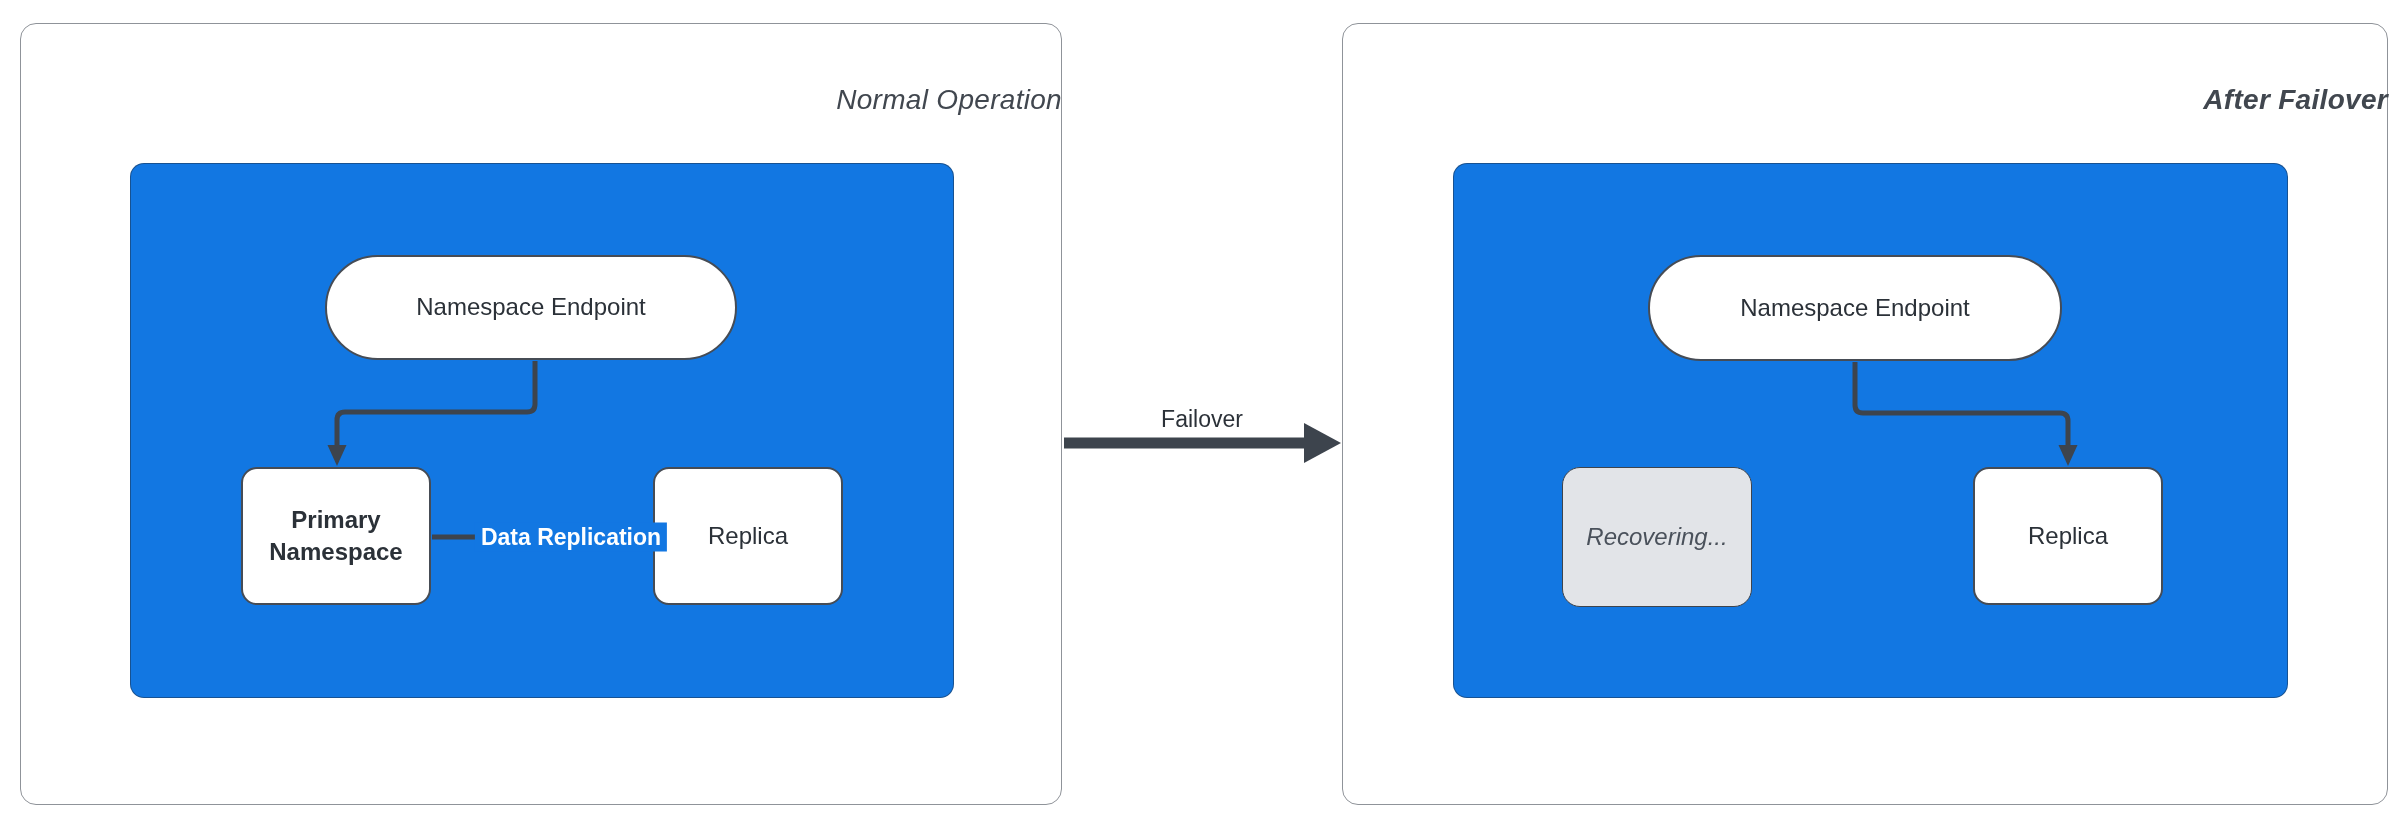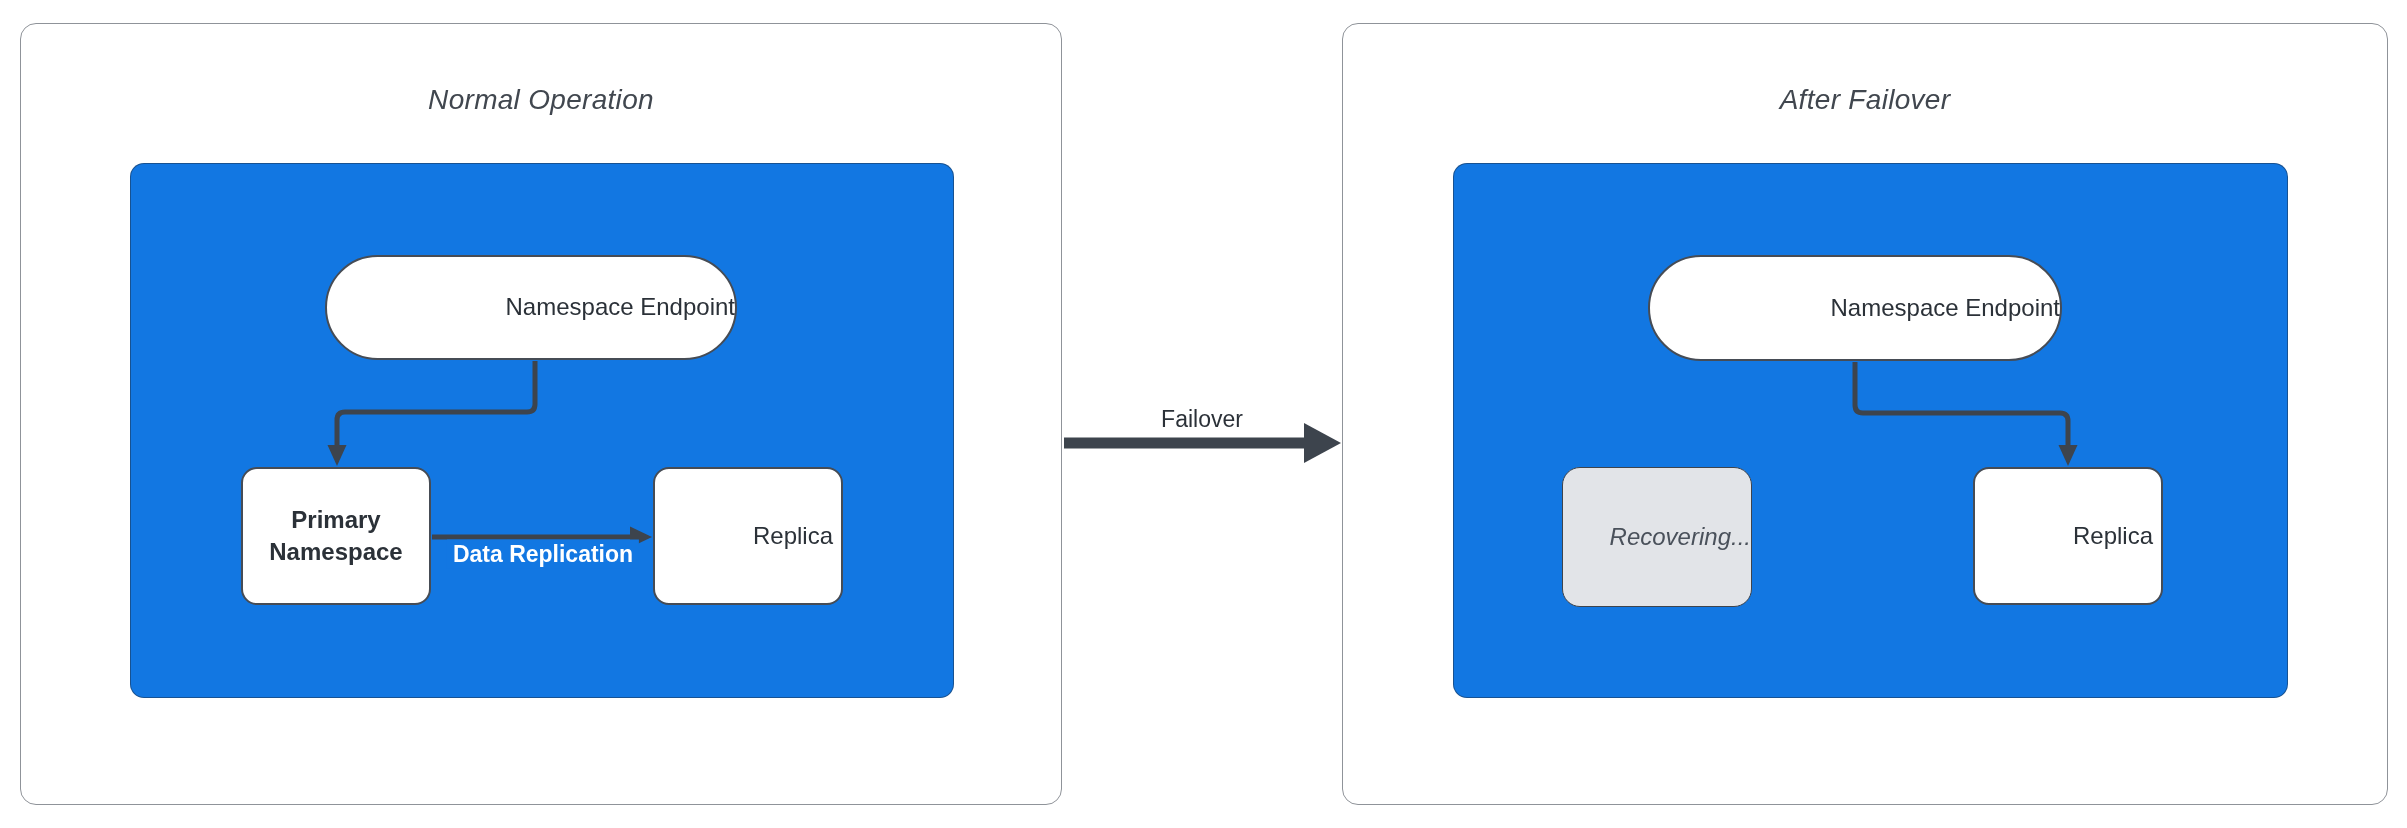--- a/index.html
+++ b/index.html
@@ -40,21 +40,21 @@
     background: var(--cluster-blue);
     border: 1px solid rgba(30, 38, 48, 0.45);
     border-radius: 14px;
   }
   .node {
     background: #FFFFFF;
     border: 2px solid var(--node-border);
     color: var(--node-text);
     display: flex;
     align-items: center;
-    justify-content: flex-end;
+    justify-content: center;
     text-align: center;
     font-size: 24px;
     line-height: 1.35;
   }
   .pill { border-radius: 53px; }
   .rect { border-radius: 16px; padding: 8px; }
   .node-recovering {
     background: var(--recovering-fill);
     border: 1.5px solid var(--recovering-border);
     color: var(--recovering-text);
@@ -79,21 +79,21 @@
     z-index: 6;
     margin-top: 9px;
   }
   svg.wires {
     position: absolute;
     left: 0; top: 0;
     width: 2407px; height: 828px;
     pointer-events: none;
     z-index: 5;
   }
-  .z1 { z-index: 1; } .z2 { z-index: 2; } .z3 { z-index: 3; }
+  .z1 { z-index: 1; } .z2 { z-index: 2; text-align: right; } .z3 { z-index: 3; }
 </style>
 </head>
 <body>
 
 <div class="abs panel z1" style="left:20px; top:23px; width:1042px; height:782px;"></div>
 
 <div class="abs panel-title z2" style="left:20px; top:84px; width:1042px;">Normal Operation</div>
 
 <div class="abs cluster z1" style="left:130px; top:163px; width:824px; height:535px;"></div>
 
@@ -102,27 +102,27 @@
 </div>
 
 <div class="abs node rect z3" style="left:241px; top:467px; width:190px; height:138px;font-weight:bold;">
   <span>Primary Namespace</span>
 </div>
 
 <div class="abs node rect z3" style="left:653px; top:467px; width:190px; height:138px;">
   <span>Replica</span>
 </div>
 
-<div class="abs edge-label" style="left:543px; top:537px;margin-top:17px;">Data Replication</div>
+<div class="abs edge-label" style="left:571px; top:537px;">Data Replication</div>
 
 <div class="abs failover-label" style="left:1202px; top:410px;">Failover</div>
 
 <div class="abs panel z1" style="left:1342px; top:23px; width:1046px; height:782px;"></div>
 
-<div class="abs panel-title z2" style="left:1342px; top:84px; width:1046px;">After Failover</div>
+<div class="abs panel-title z2" style="left:1342px; top:84px; width:1046px;font-weight:bold;">After Failover</div>
 
 <div class="abs cluster z1" style="left:1453px; top:163px; width:835px; height:535px;"></div>
 
 <div class="abs node pill z3" style="left:1648px; top:255px; width:414px; height:106px;">
   <span>Namespace Endpoint</span>
 </div>
 
 <div class="abs node node-recovering z3" style="left:1562px; top:467px; width:190px; height:140px;">
   <span>Recovering...</span>
 </div>

